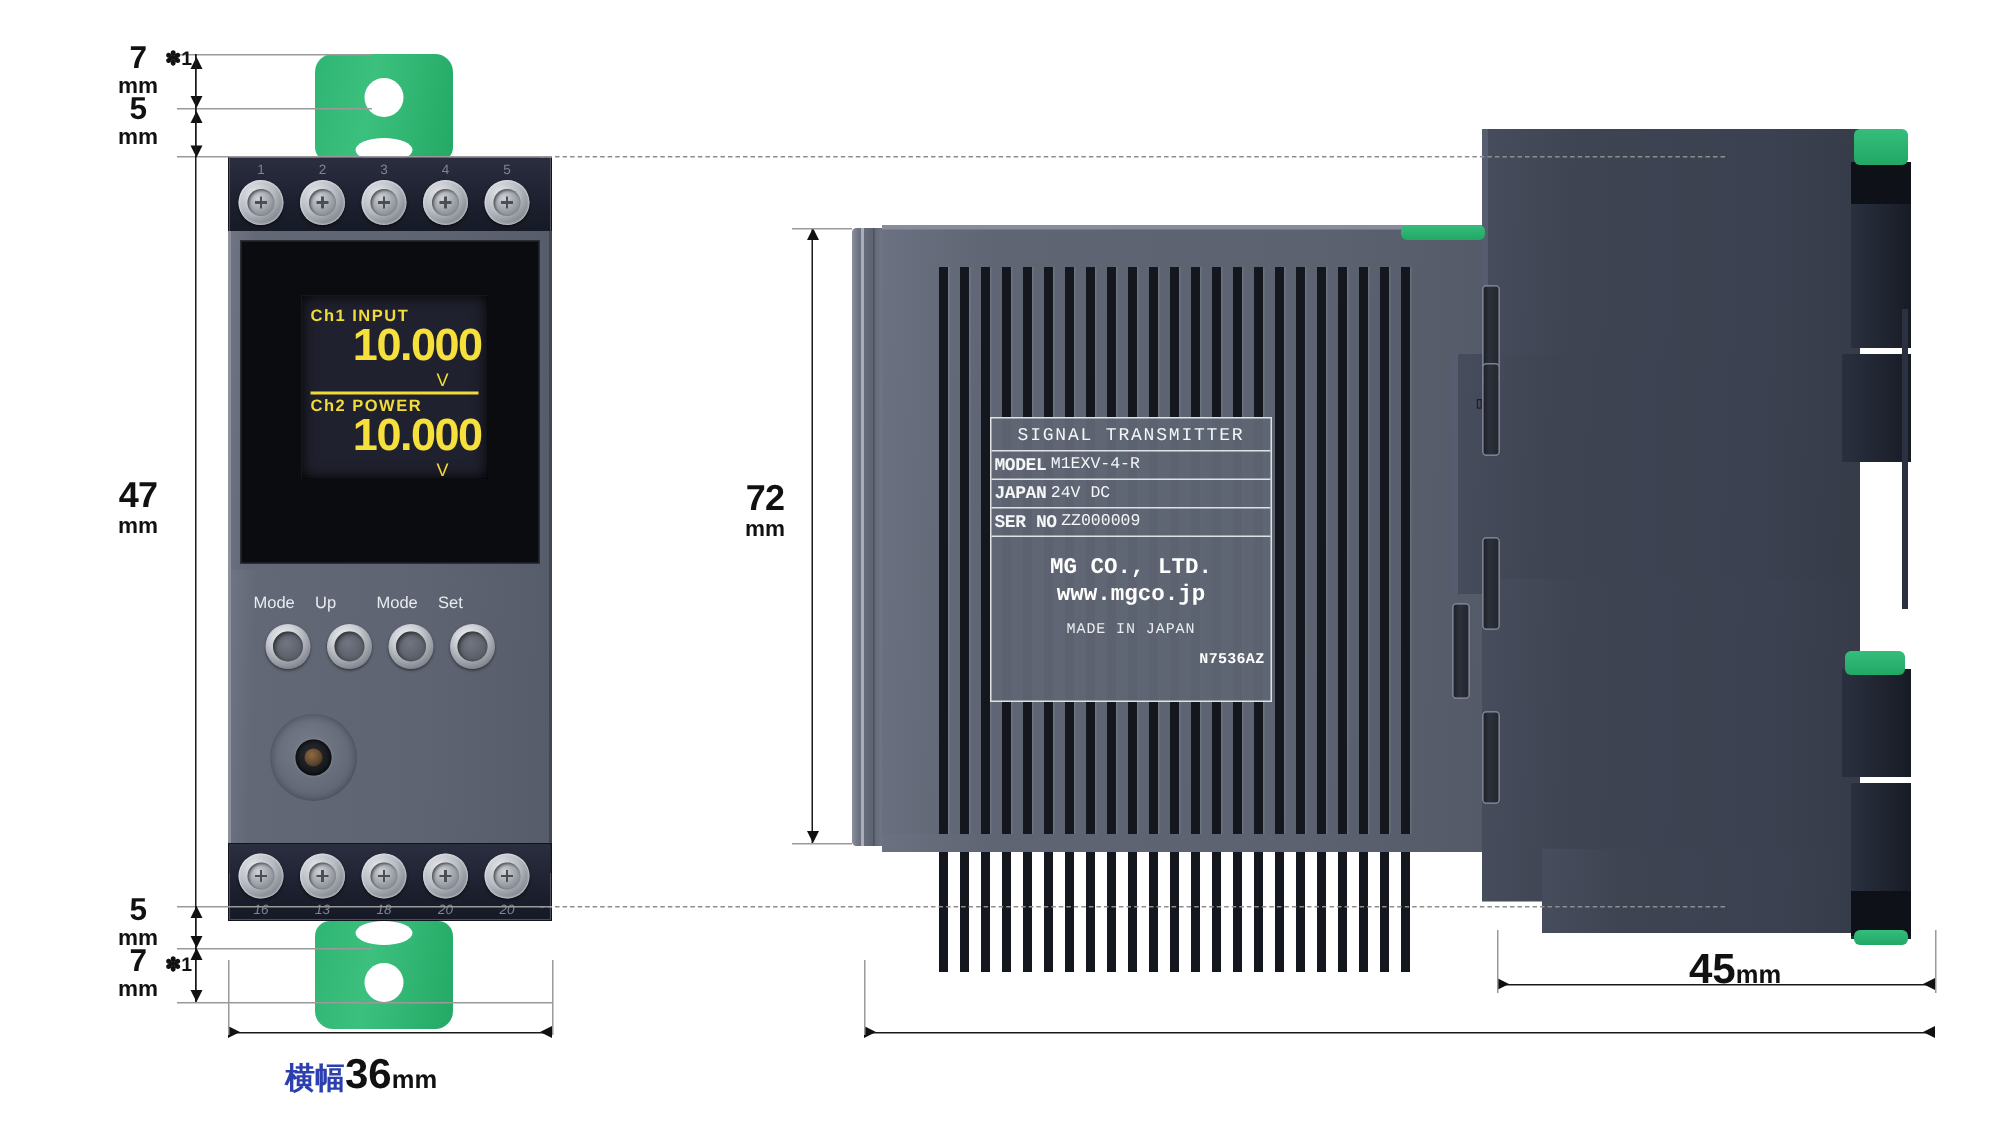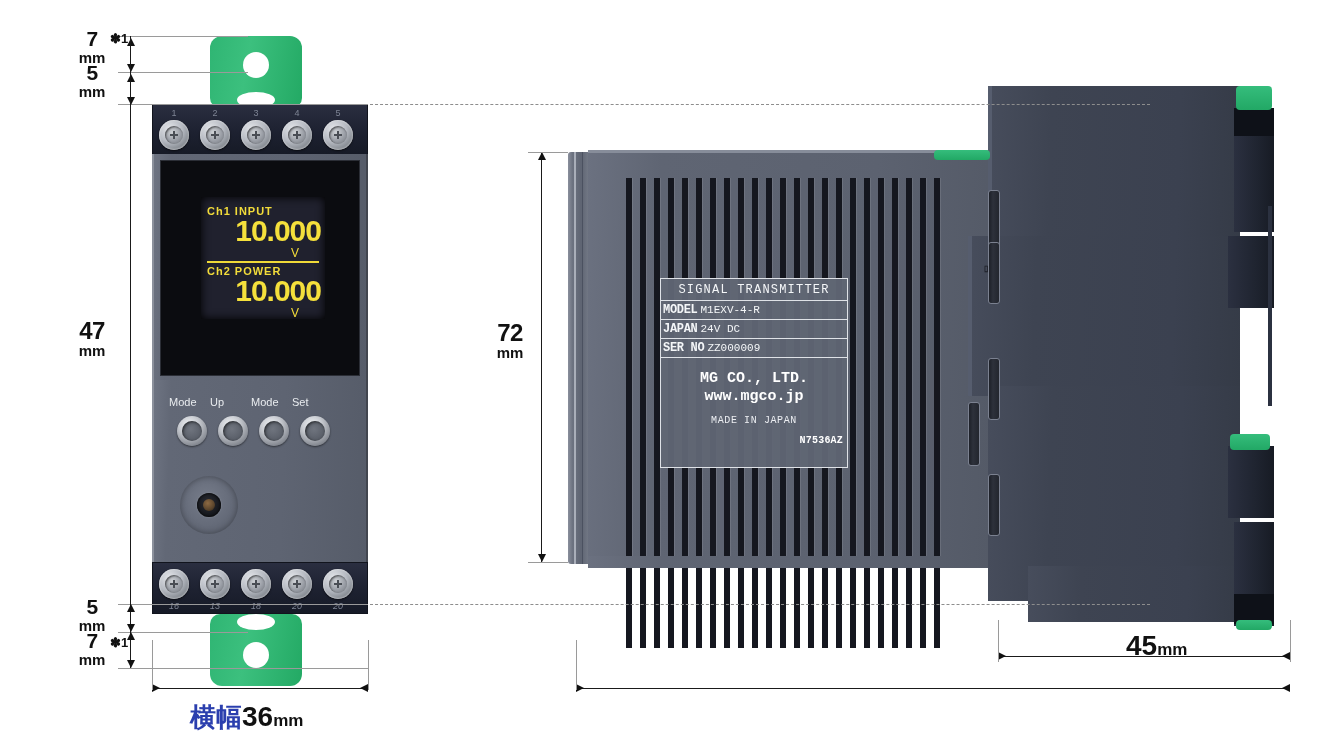--- a/index.html
+++ b/index.html
@@ -55,21 +55,21 @@
     text-align: center;
     line-height: 1.05;
     white-space: nowrap;
   }
   .dim-num { font-size: 21px; font-weight: bold; letter-spacing: -0.5px; }
   .dim-unit { font-size: 15px; font-weight: bold; }
   .dim-star { font-size: 13px; font-weight: bold; }
 
   .big-label { position: absolute; white-space: nowrap; }
   .big-jp {
-    color: #2b3fae; font-size: 26px; font-weight: bold;
+    color: #2b3fae; font-size: 20px; font-weight: bold;
     letter-spacing: 0px;
   }
   .big-num { color: #111; font-size: 28px; font-weight: bold; }
   .big-unit { color: #111; font-size: 17px; font-weight: bold; }
 
   
   #front-view { position: absolute; left: 152px; top: 36px; width: 216px; height: 630px; }
 
   .din-clip {
     position: absolute; left: 58px; width: 92px;

